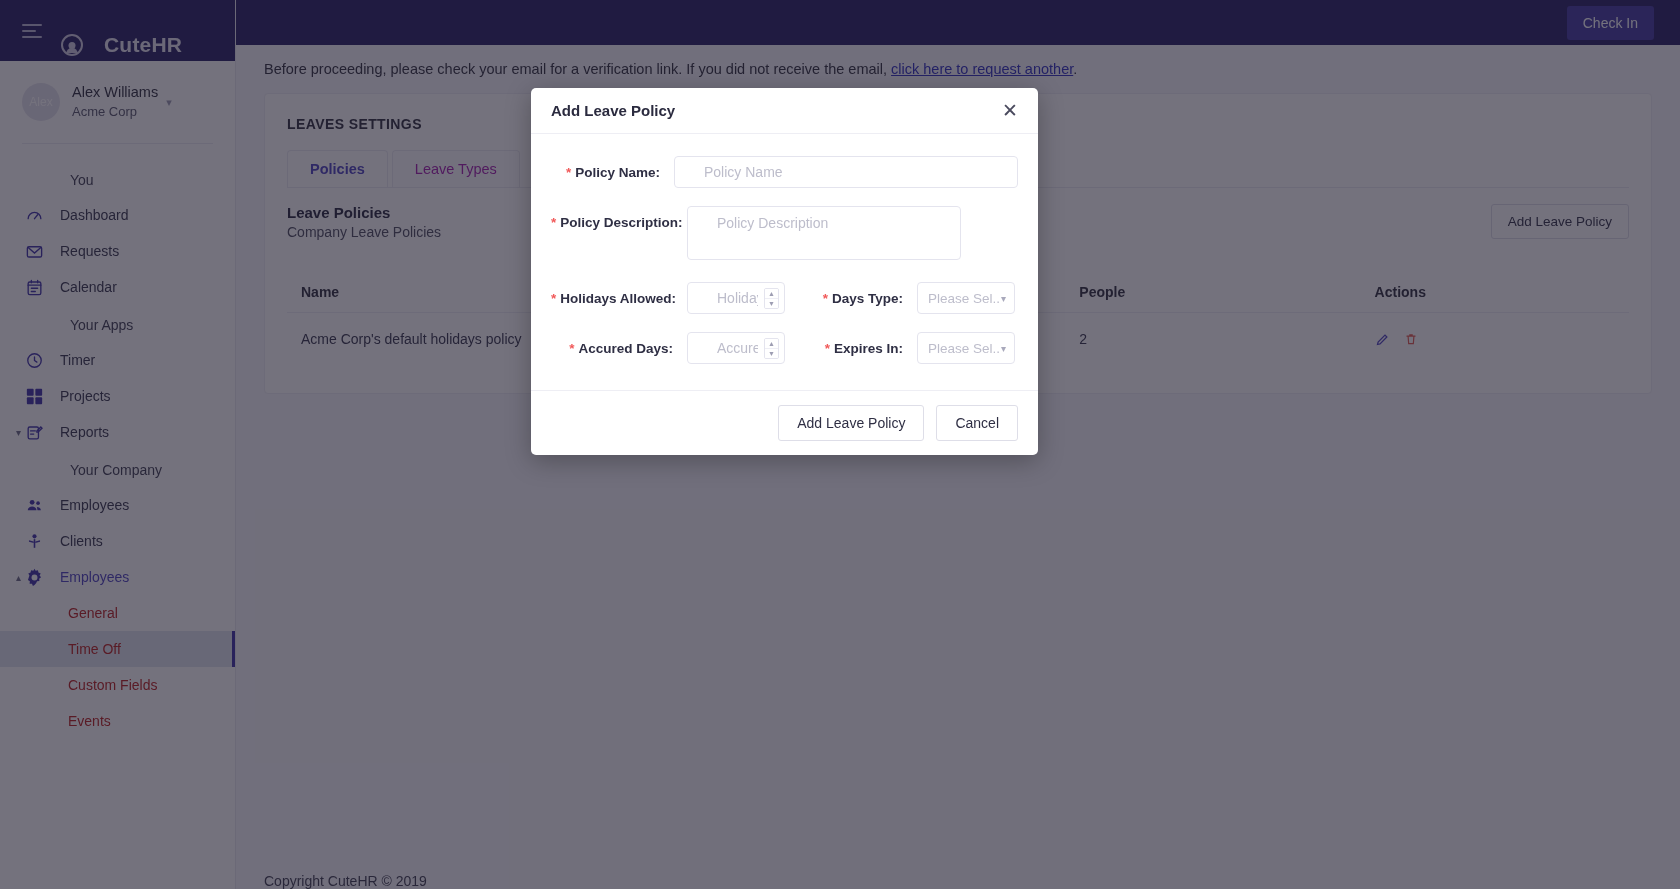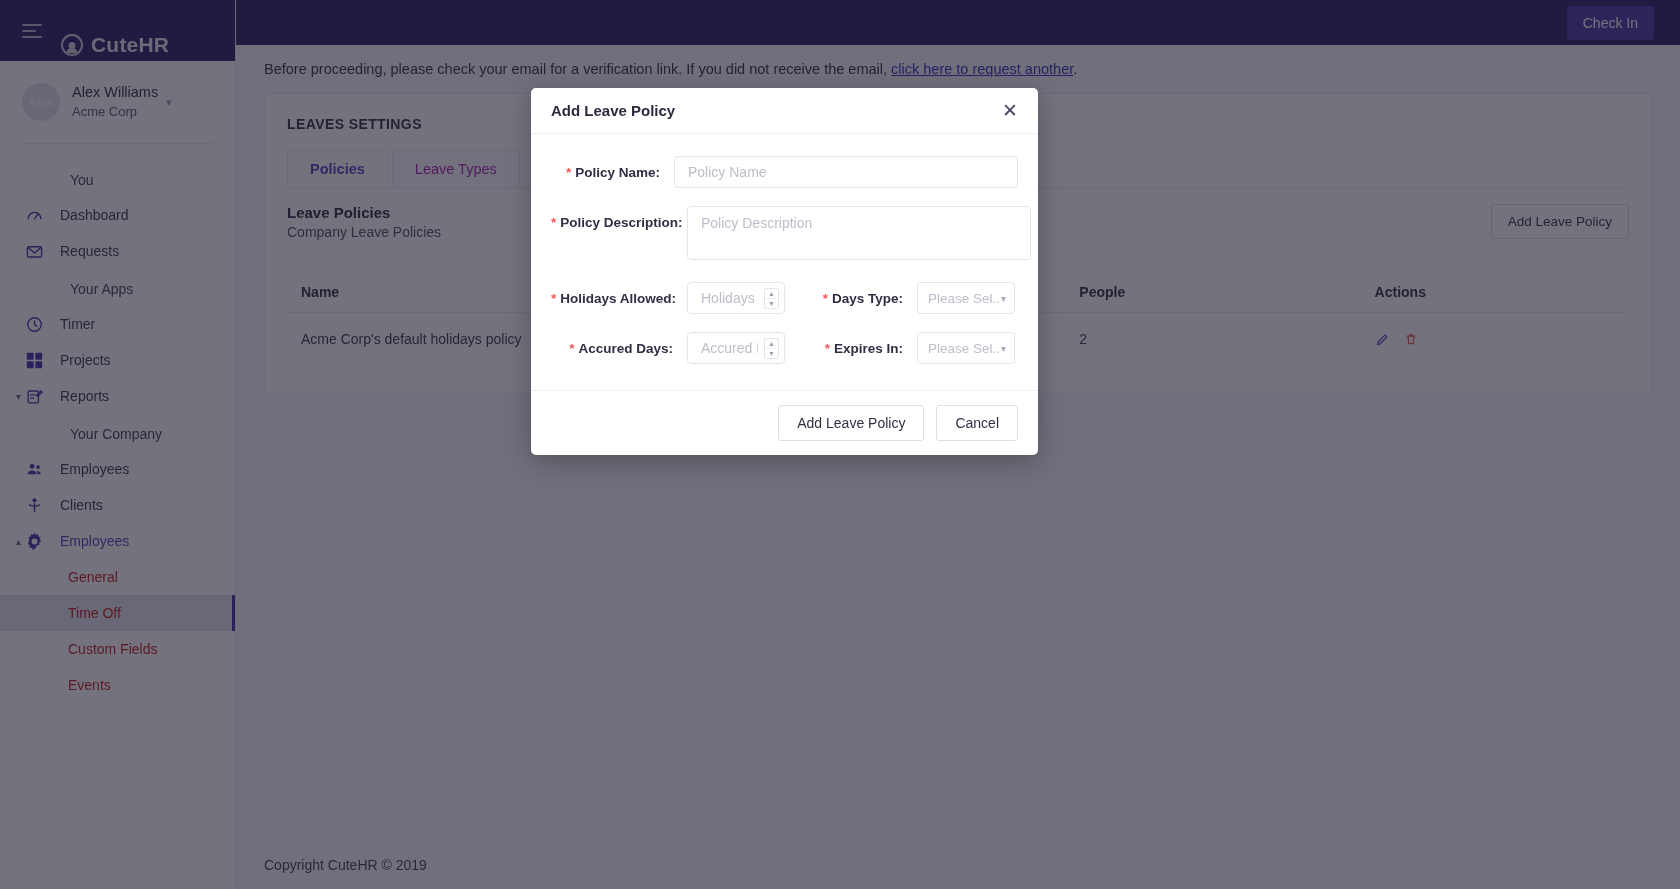--- a/index.html
+++ b/index.html
@@ -41,21 +41,21 @@
     width: 20px; height: 14px;
     display: flex; flex-direction: column; justify-content: space-between;
     cursor: pointer;
     margin-right: 19px;
   }
   .hamburger i { display: block; height: 2px; background: #b9b5d4; border-radius: 1px; }
   .hamburger i:nth-child(1) { width: 20px; }
   .hamburger i:nth-child(2) { width: 14px; }
   .hamburger i:nth-child(3) { width: 20px; }
 
-  .brand { display: flex; align-items: center; gap: 8px; margin-top: 29px; }
+  .brand { display: flex; align-items: center; gap: 21px; margin-top: 29px; }
   .brand-mark {
     width: 22px; height: 22px;
     border: 2px solid #cfcbe3;
     border-radius: 50%;
     position: relative;
   }
   .brand-mark::after {
     content: "";
     position: absolute;
     left: 50%; top: 6px;
@@ -259,21 +259,21 @@
     font-size: 14px;
     color: #33334a;
     padding: 18px 0 18px 14px;
   }
   .act-icons { display: flex; gap: 14px; align-items: center; }
   .icon-btn { cursor: pointer; display: inline-flex; }
 
   #footer-copy {
     position: absolute;
     left: 264px;
-    bottom: 16px;
+    bottom: 0;
     font-size: 14px;
     color: #3c3c50;
   }
 
   
   #overlay {
     position: absolute;
     inset: 0;
     background: rgba(30, 28, 45, .62);
   }
@@ -324,27 +324,27 @@
   .label-half2 { width: 92px; }
 
   .field { margin-left: 14px; }
 
   input.txt, textarea.txt {
     font-family: "Liberation Sans", sans-serif;
     font-size: 14px;
     color: #2f2f44;
     border: 1px solid #e4e4ee;
     border-radius: 4px;
-    padding: 8px 13px;
+    padding: 8px 29px;
     outline: none;
     background: #fff;
   }
   input.txt::placeholder, textarea.txt::placeholder { color: #bdbdcb; }
   #policy-name-input { width: 344px; height: 32px; }
-  #policy-desc-input { width: 344px; height: 54px; resize: none; padding-top: 8px; }
+  #policy-desc-input { width: 274px; height: 54px; resize: none; padding-top: 8px; }
 
   .spinner-wrap {
     position: relative;
     width: 98px;
   }
   .spinner-wrap input {
     width: 98px; height: 32px;
     padding-right: 26px;
   }
   .spin-btns {
@@ -448,20 +448,29 @@
     <div class="nav-item">
       <span class="nav-icon">
         <svg width="19" height="19" viewBox="0 0 24 24" fill="none" stroke="#3b2fa6" stroke-width="1.7">
           <rect x="3" y="6" width="18" height="13" rx="2"></rect>
           <path d="M4 7l8 7 8-7" stroke-linecap="round"></path>
         </svg>
       </span>
       <span class="nav-label">Requests</span>
     </div>
 
+    <div class="nav-item">
+      <span class="nav-icon">
+        <svg width="19" height="19" viewBox="0 0 24 24" fill="none" stroke="#3b2fa6" stroke-width="1.7">
+          <rect x="4" y="5" width="16" height="16" rx="2"></rect>
+          <path d="M4 9h16M8 3v3M16 3v3M8 13h8M8 17h5" stroke-linecap="round"></path>
+        </svg>
+      </span>
+      <span class="nav-label">Calendar</span>
+    </div>
 
     <div class="nav-group-label">Your Apps</div>
 
     <div class="nav-item">
       <span class="nav-icon">
         <svg width="19" height="19" viewBox="0 0 24 24" fill="none" stroke="#3b2fa6" stroke-width="1.7">
           <circle cx="12" cy="12" r="8.5"></circle>
           <path d="M12 7.5V12l3 2" stroke-linecap="round"></path>
         </svg>
       </span>

